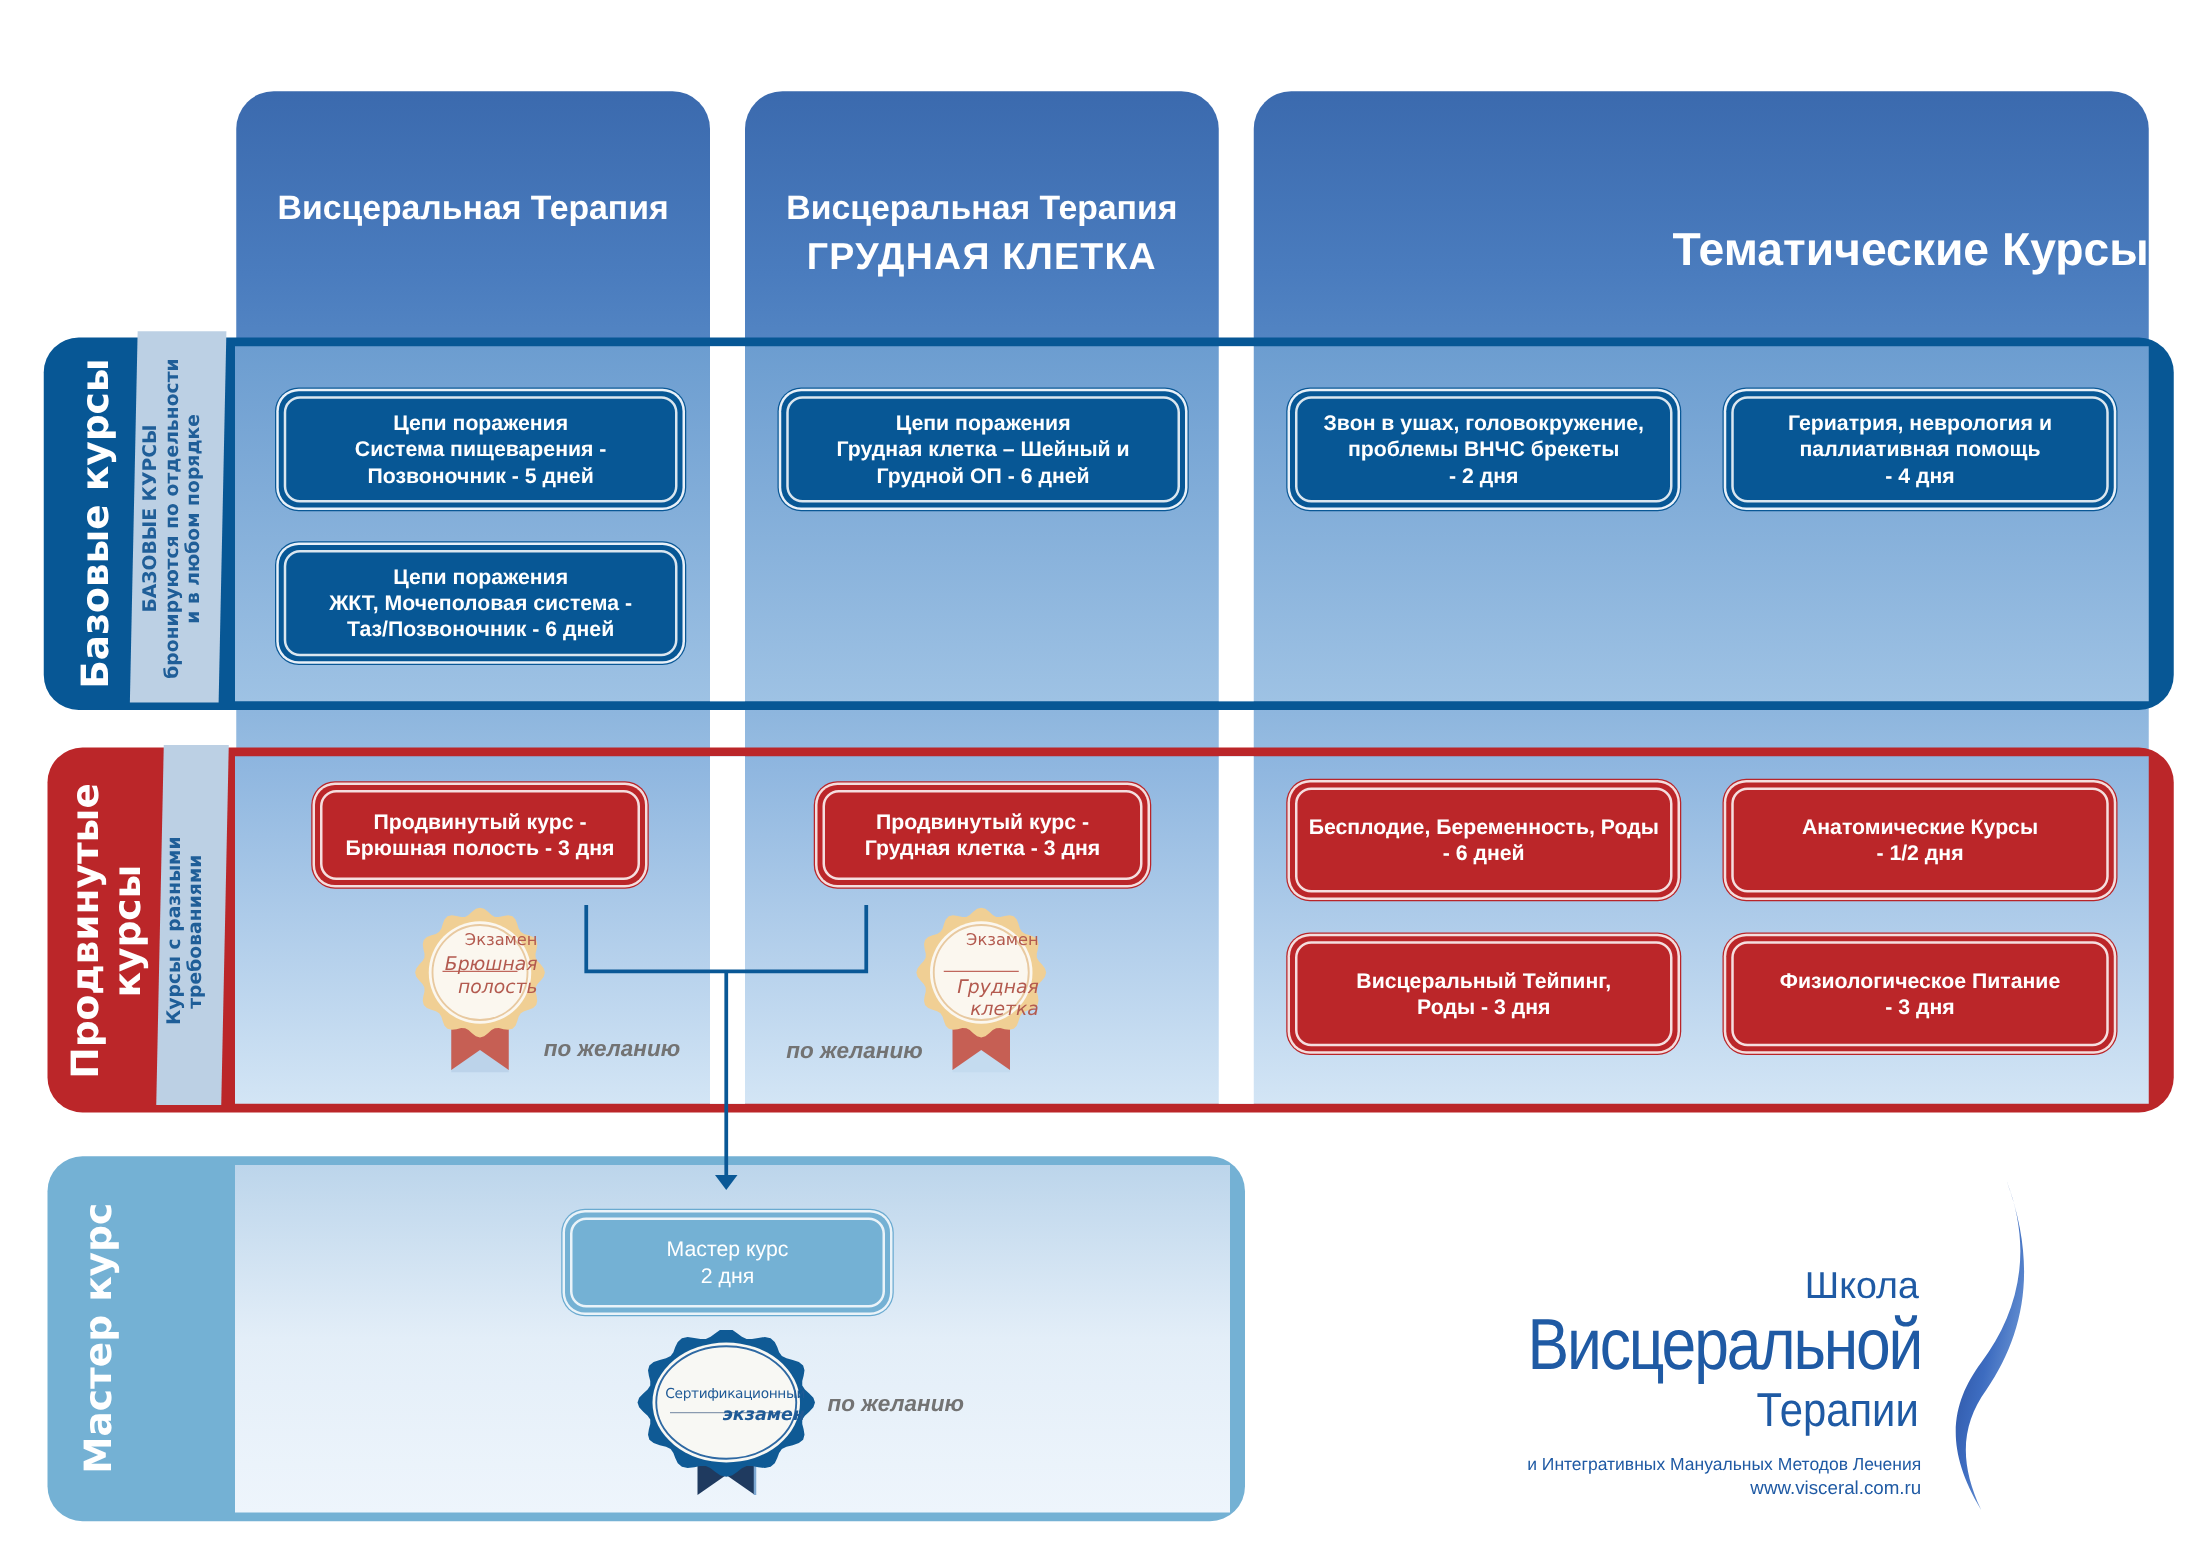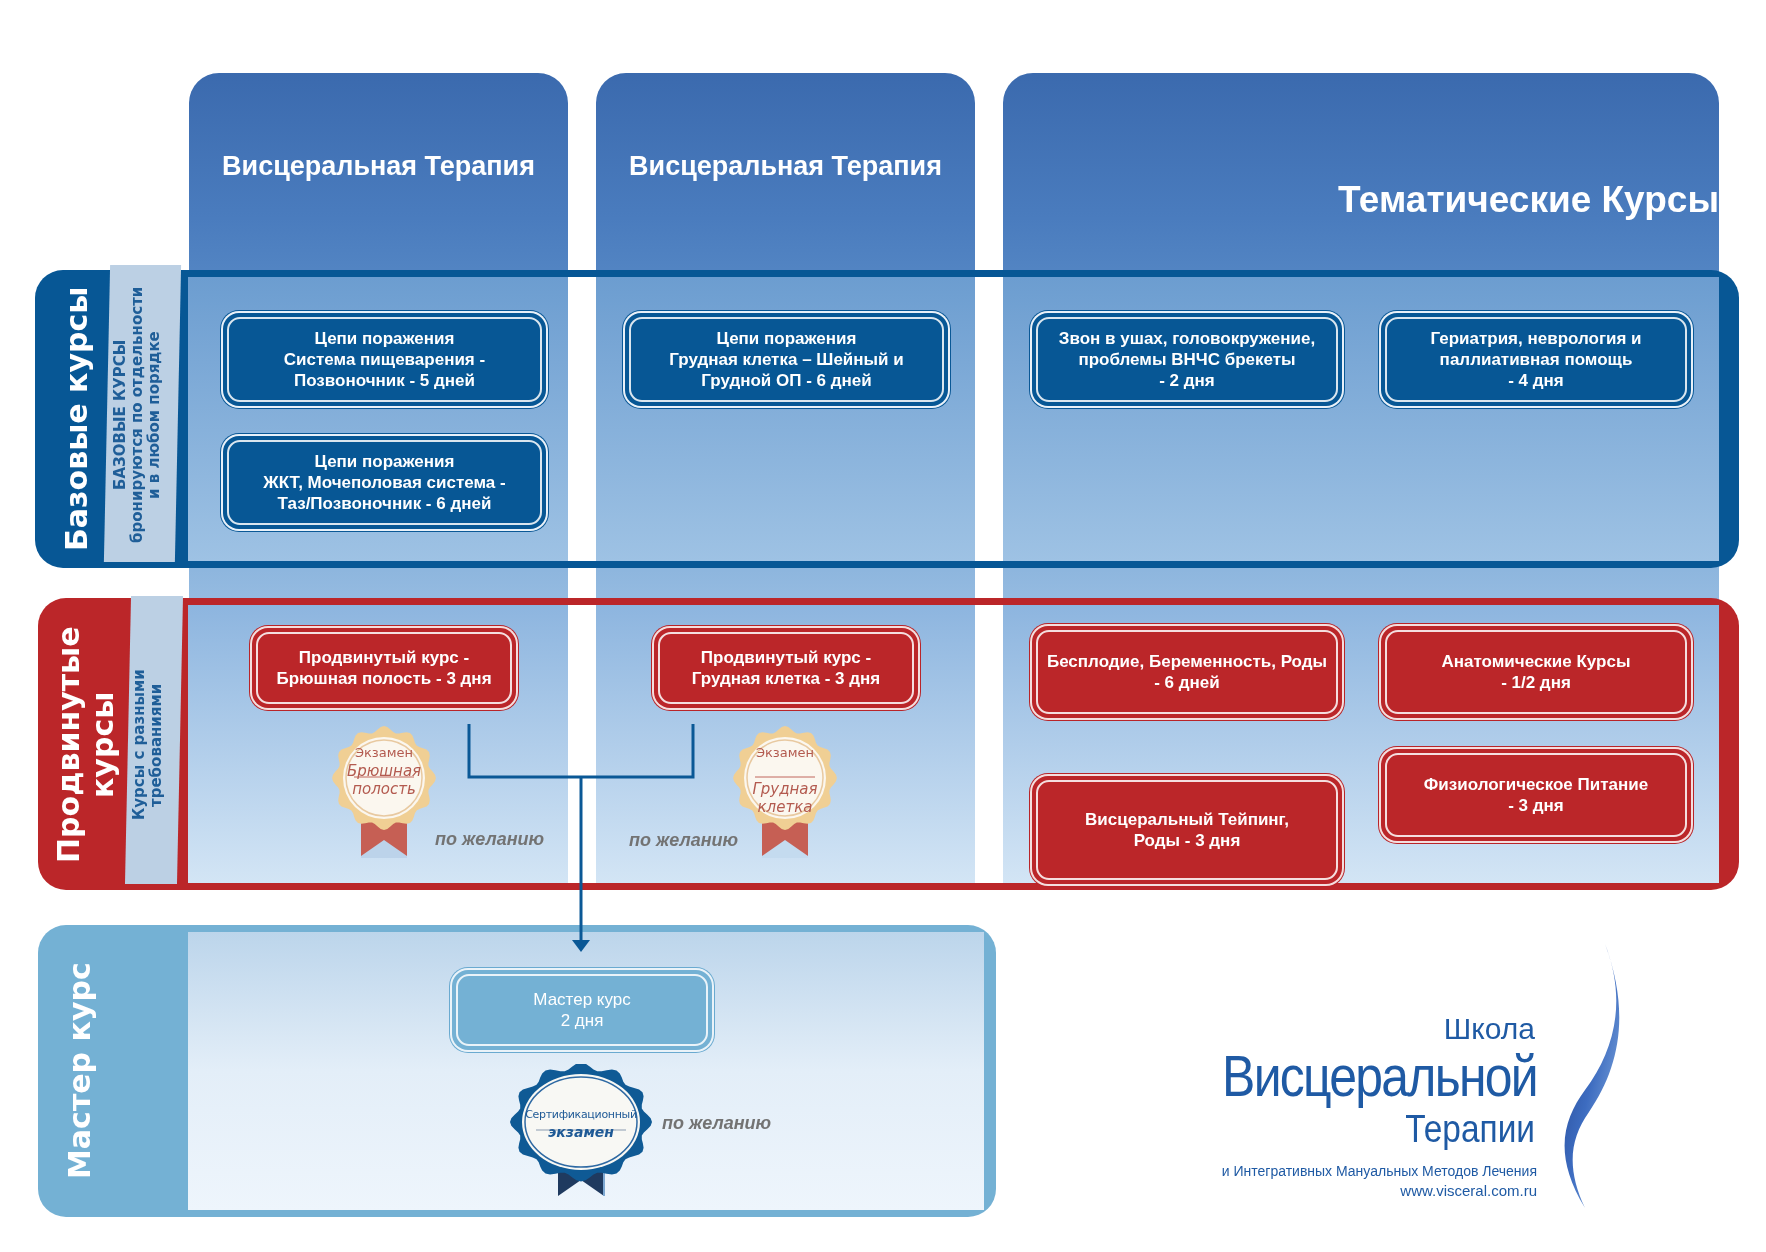--- a/index.html
+++ b/index.html
@@ -27,35 +27,36 @@
   .box { position:absolute; border-radius:16px; display:flex; align-items:center; justify-content:center;
          text-align:center; color:#fff; font-weight:bold; font-size:17px; line-height:21px; box-sizing:border-box; cursor:pointer; }
   .box::before { content:""; position:absolute; inset:4px; border:2px solid rgba(255,255,255,0.85); border-radius:13px; pointer-events:none; }
   .box.blue { background:#075795; box-shadow:0 0 0 2px #e9f1f9, 0 0 0 3px #0a5896;align-items:center; }
   .box.red  { background:#bb2629; box-shadow:0 0 0 2px #f4dede, 0 0 0 3px #b92428; }
   .box.light { background:#74b1d4; box-shadow:0 0 0 2px #eaf3f9, 0 0 0 3px #6aaad0; font-weight:normal; }
   .box span { position:relative; white-space:pre-line; }
 
   .optional { position:absolute; font-style:italic; font-weight:bold; color:#737373; font-size:18px; }
 
-  .badge-text { position:absolute; text-align:center; }
+  .badge-text { position:absolute; text-align:right; }
 
   .logo-text { position:absolute; color:#1f5aa4; text-align:right; }
 </style>
 </head>
 <body>
 
 <div class="col" style="left:189px; width:379px; height:810px;">
   <div class="col-title">
     <span class="l1">Висцеральная Терапия</span>
   </div>
 </div>
 <div class="col" style="left:596px; width:379px; height:810px;">
   <div class="col-title">
     <span class="l1">Висцеральная Терапия</span>
+    <span class="l2">ГРУДНАЯ КЛЕТКА</span>
   </div>
 </div>
 <div class="col" style="left:1003px; width:716px; height:810px;">
   <div class="col-title big">Тематические Курсы</div>
 </div>
 
 <div class="frame" style="left:35px; top:270px; width:1704px; height:298px; background:#075795;"></div>
 <div class="frame-inner" style="left:188px; top:277px; width:1531px; height:284px;
             background:linear-gradient(to bottom, #6c9dd0 0%, #9ec2e4 100%);"></div>
 
@@ -119,21 +120,21 @@
 Грудная клетка - 3 дня</span>
   </div>
 <div class="box red" style="left:1032px; top:626px; width:310px; height:92px;">
     <span>Бесплодие, Беременность, Роды
 - 6 дней</span>
   </div>
 <div class="box red" style="left:1381px; top:626px; width:310px; height:92px;">
     <span>Анатомические Курсы
 - 1/2 дня</span>
   </div>
-<div class="box red" style="left:1032px; top:776px; width:310px; height:108px;">
+<div class="box red" style="left:1032px; top:749px; width:310px; height:92px;">
     <span>Висцеральный Тейпинг,
 Роды - 3 дня</span>
   </div>
 <div class="box red" style="left:1381px; top:749px; width:310px; height:92px;">
     <span>Физиологическое Питание
 - 3 дня</span>
   </div>
 
 <svg class="abs" style="left:328px; top:724px;" width="112" height="134" viewBox="0 0 112 134">
   <rect x="33" y="88" width="46" height="44" fill="#c65f54"></rect>

